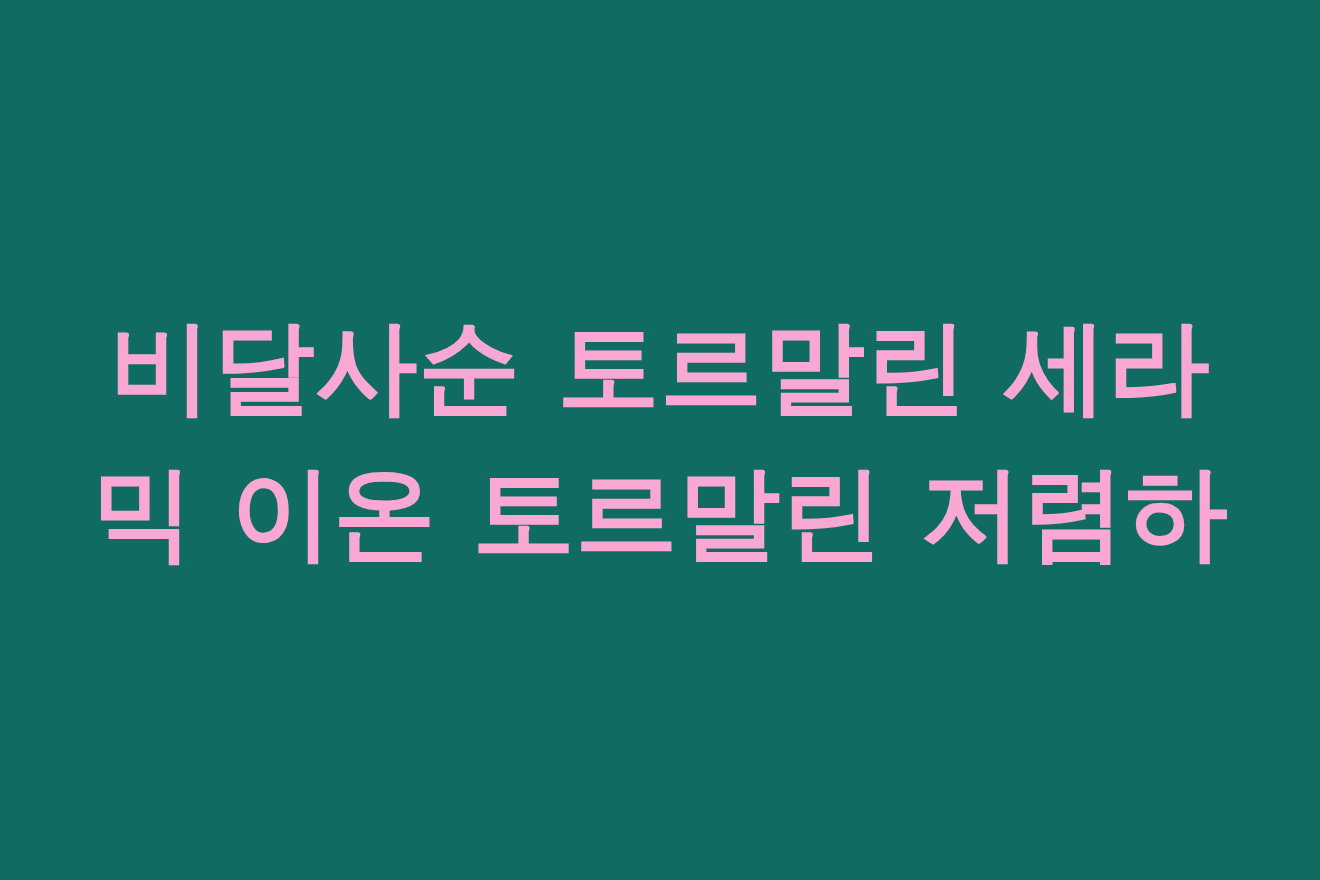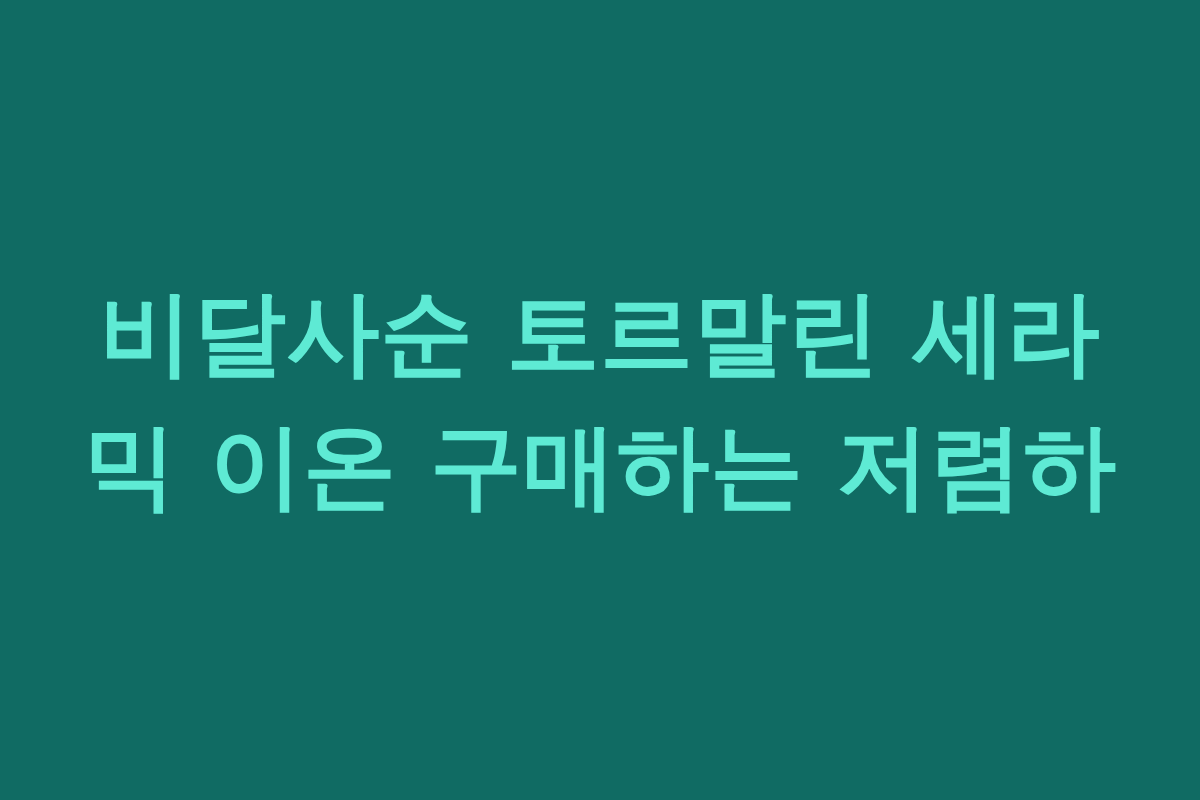--- a/index.html
+++ b/index.html
@@ -29,38 +29,38 @@
     padding: 0;
     text-align: center;
     display: flex;
     flex-direction: column;
     justify-content: center;
     align-items: center;
   }
 
   .title-line {
     display: block;
-    color: #5eead4;
+    color: #f9a8d4;
     font-family: "DejaVu Sans", "Liberation Sans", sans-serif;
     font-size: 93px;
     font-weight: 700;
     line-height: 133px;
     letter-spacing: 0.5px;
     white-space: nowrap;
     text-rendering: optimizeLegibility;
     -webkit-font-smoothing: antialiased;
   }
 </style>
 </head>
 <body>
 
 <div class="canvas">
 
   <div class="title-block">
 
     <span class="title-line">비달사순 토르말린 세라</span>
 
-    <span class="title-line">믹 이온 구매하는 저렴하</span>
+    <span class="title-line">믹 이온 토르말린 저렴하</span>
 
 
   </div>
 
 </div>
 
 </body></html>

